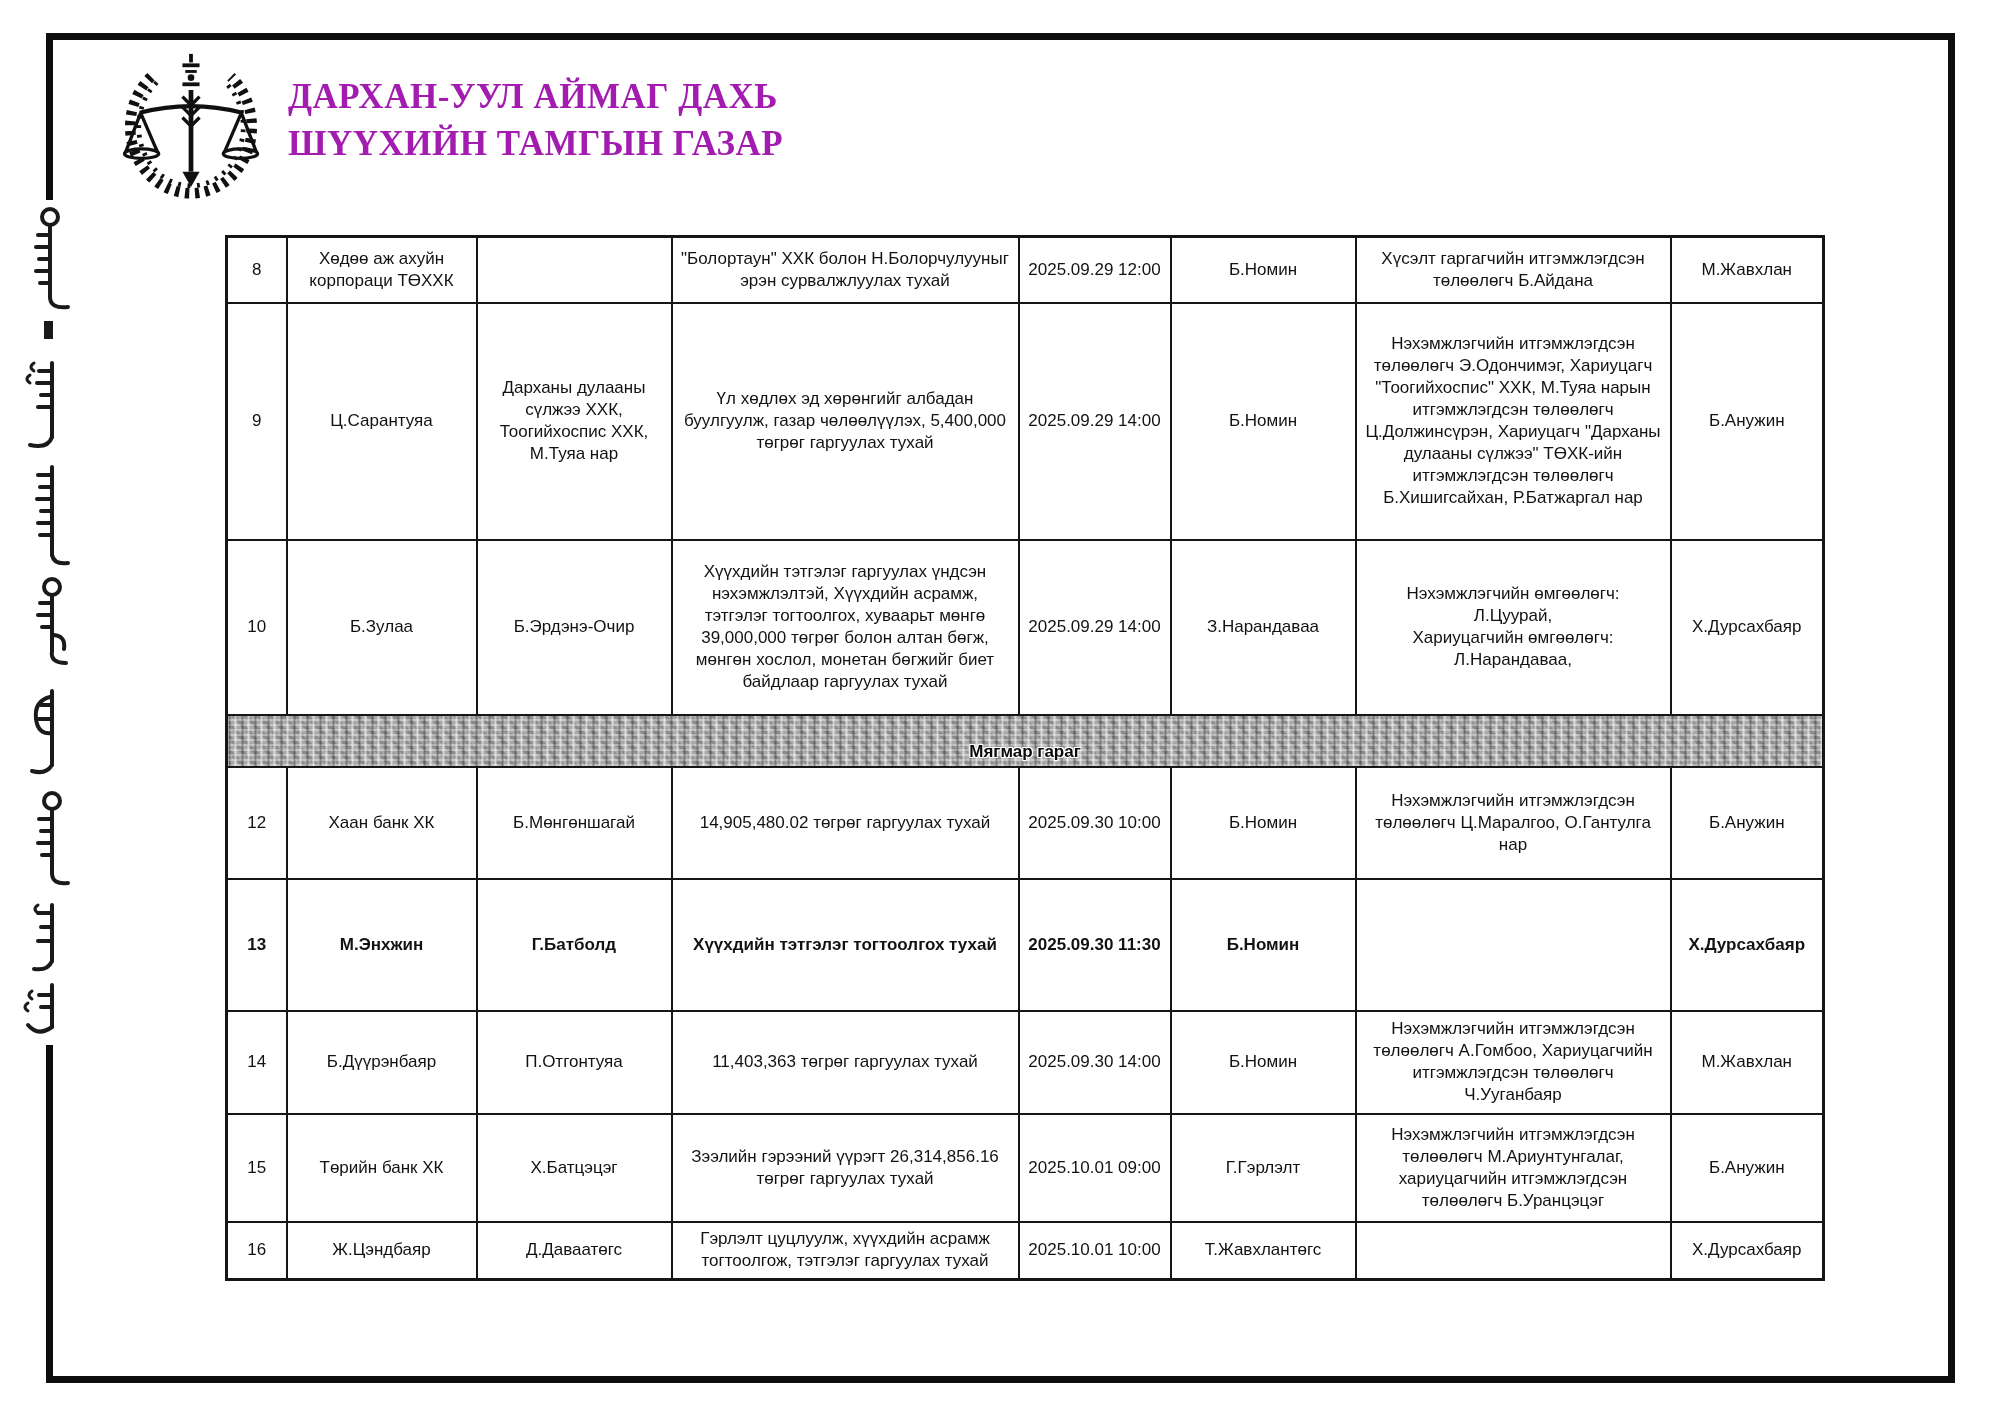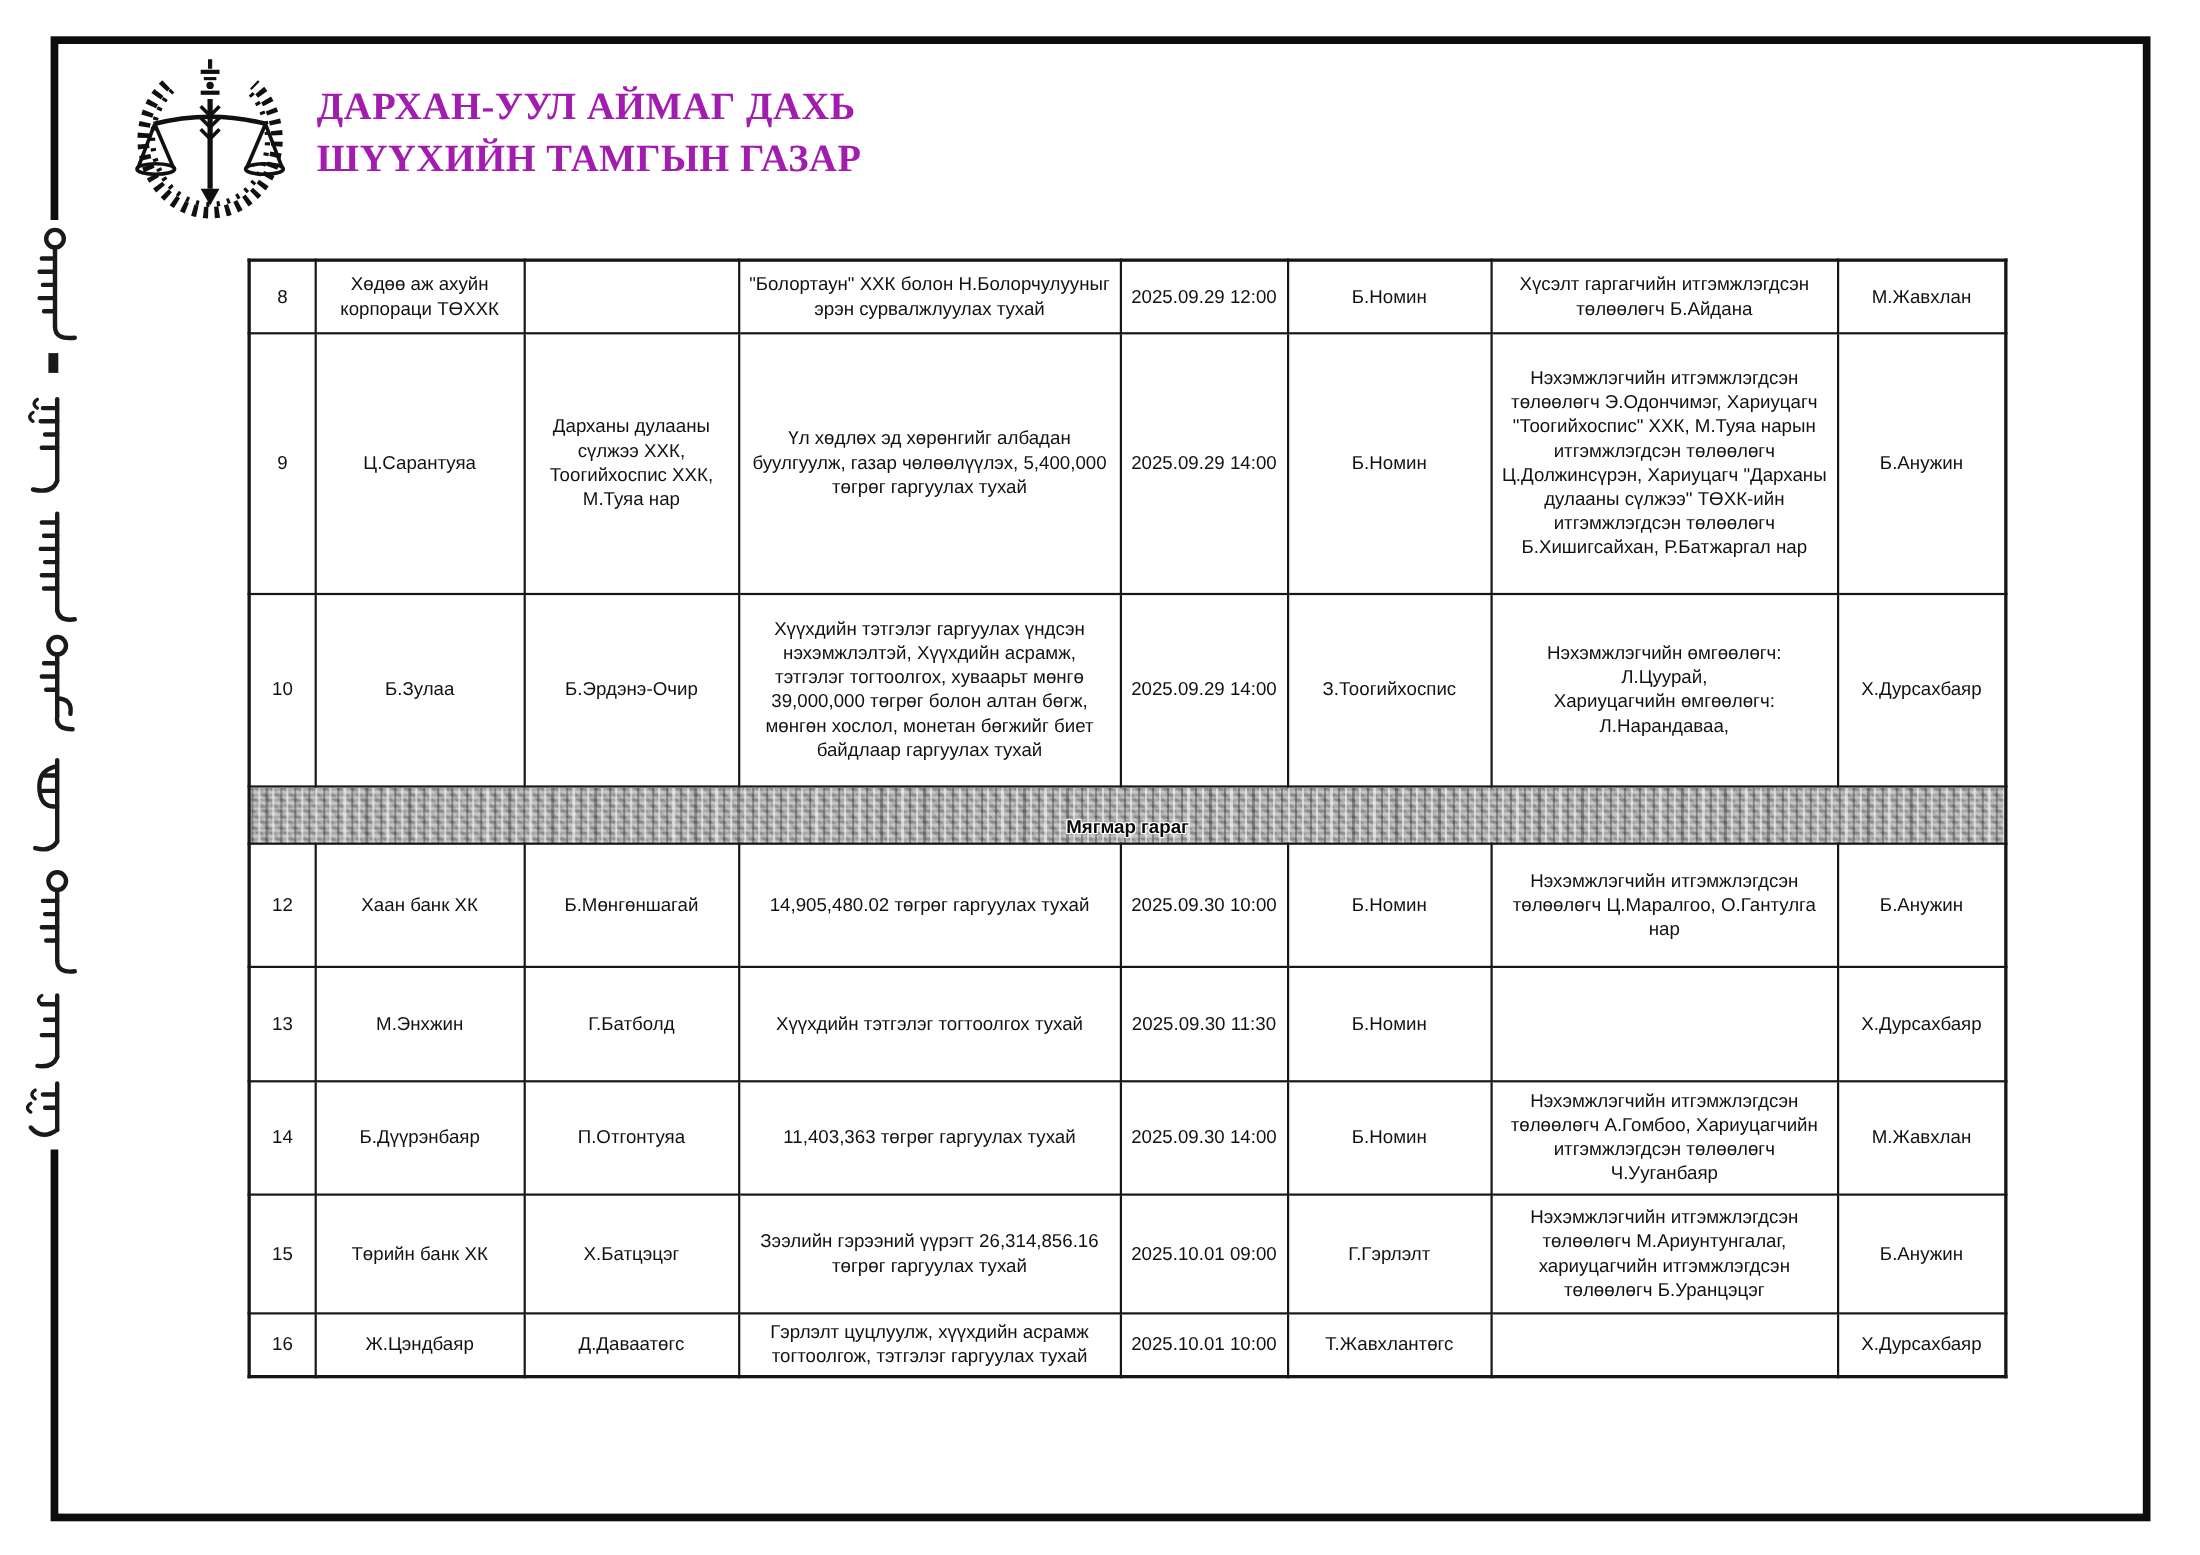--- a/index.html
+++ b/index.html
@@ -158,21 +158,21 @@
     <td>Б.Номин</td>
     <td>Нэхэмжлэгчийн итгэмжлэгдсэн төлөөлөгч Э.Одончимэг, Хариуцагч "Тоогийхоспис" ХХК, М.Туяа нарын итгэмжлэгдсэн төлөөлөгч Ц.Должинсүрэн, Хариуцагч "Дарханы дулааны сүлжээ" ТӨХК-ийн итгэмжлэгдсэн төлөөлөгч Б.Хишигсайхан, Р.Батжаргал нар</td>
     <td>Б.Анужин</td>
   </tr>
         <tr style="height: 175px;">
     <td>10</td>
     <td>Б.Зулаа</td>
     <td>Б.Эрдэнэ-Очир</td>
     <td>Хүүхдийн тэтгэлэг гаргуулах үндсэн нэхэмжлэлтэй, Хүүхдийн асрамж, тэтгэлэг тогтоолгох, хуваарьт мөнгө 39,000,000 төгрөг болон алтан бөгж, мөнгөн хослол, монетан бөгжийг биет байдлаар гаргуулах тухай</td>
     <td>2025.09.29 14:00</td>
-    <td>З.Тоогийхоспис</td>
+    <td>З.Нарандаваа</td>
     <td>Нэхэмжлэгчийн өмгөөлөгч:
 Л.Цуурай,
 Хариуцагчийн өмгөөлөгч:
 Л.Нарандаваа,</td>
     <td>Х.Дурсахбаяр</td>
   </tr>
         <tr>
     <td class="divider" colspan="8">
       <span>Мягмар гараг</span>
     </td>
@@ -180,21 +180,21 @@
         <tr style="height: 112px;">
     <td>12</td>
     <td>Хаан банк ХК</td>
     <td>Б.Мөнгөншагай</td>
     <td>14,905,480.02 төгрөг гаргуулах тухай</td>
     <td>2025.09.30 10:00</td>
     <td>Б.Номин</td>
     <td>Нэхэмжлэгчийн итгэмжлэгдсэн төлөөлөгч Ц.Маралгоо, О.Гантулга нар</td>
     <td>Б.Анужин</td>
   </tr>
-        <tr style="height: 104px;">
+        <tr style="height: 132px; font-weight: bold;">
     <td>13</td>
     <td>М.Энхжин</td>
     <td>Г.Батболд</td>
     <td>Хүүхдийн тэтгэлэг тогтоолгох тухай</td>
     <td>2025.09.30 11:30</td>
     <td>Б.Номин</td>
     <td></td>
     <td>Х.Дурсахбаяр</td>
   </tr>
         <tr style="height: 103px;">

